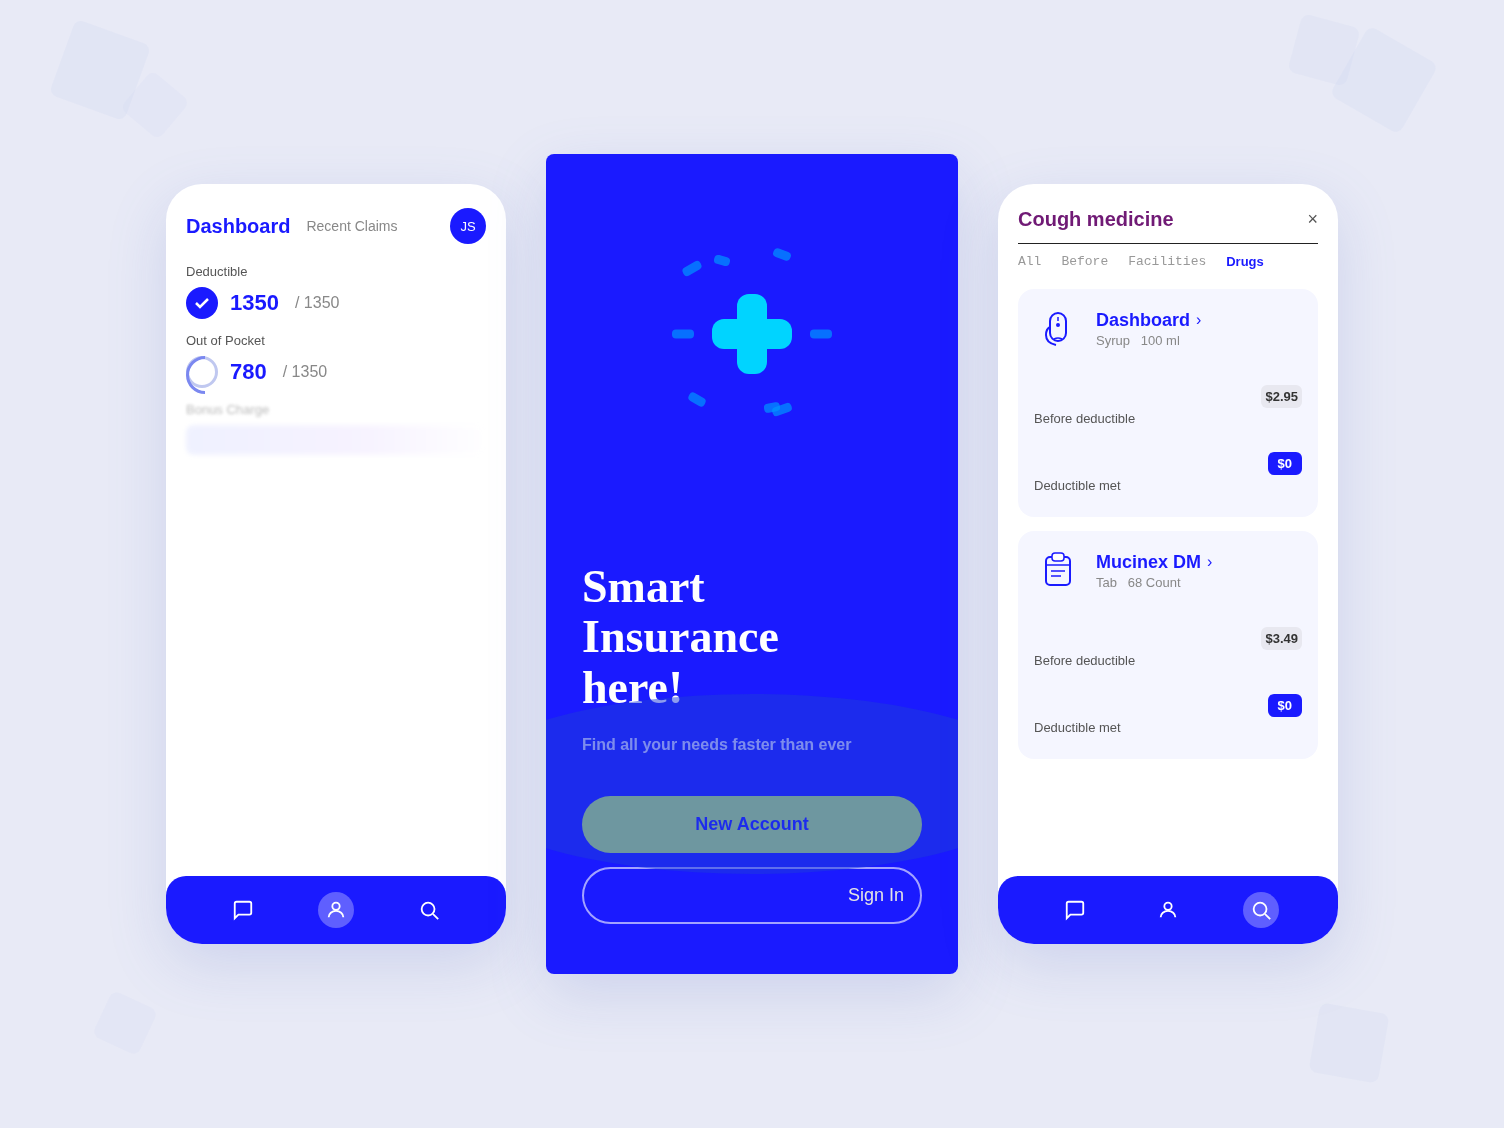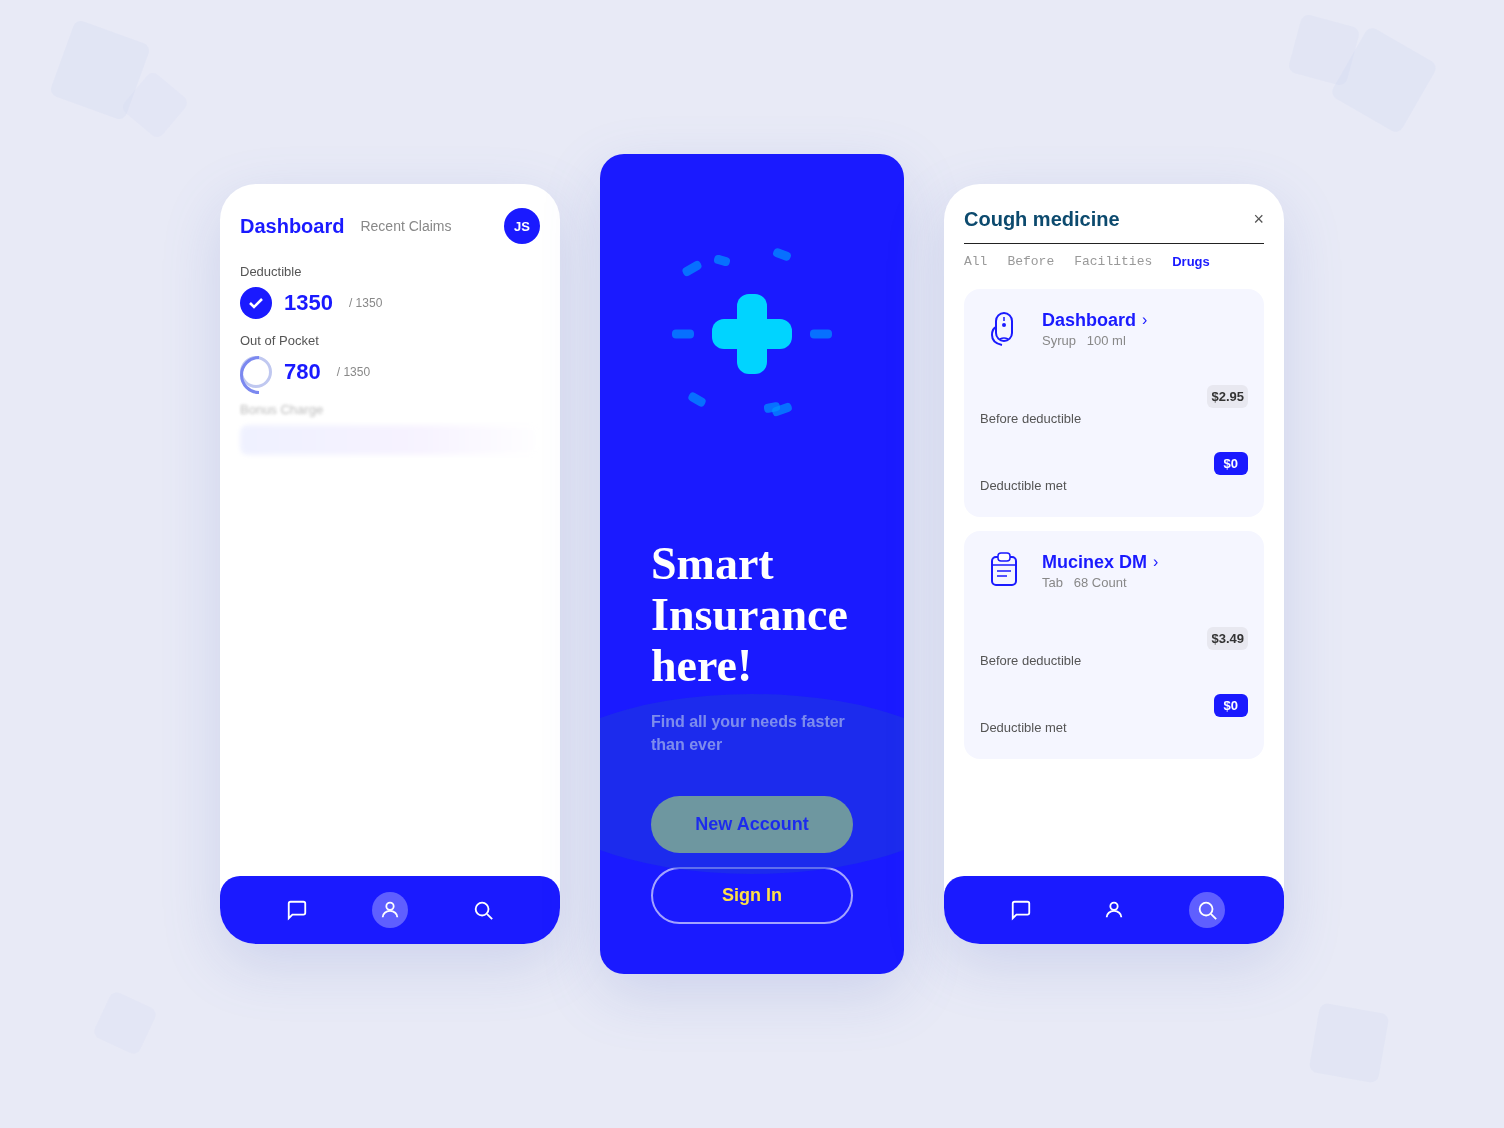--- a/index.html
+++ b/index.html
@@ -74,21 +74,21 @@
     .avatar-circle {
       width: 36px;
       height: 36px;
       background: #1a1aff;
       border-radius: 50%;
       display: flex;
       align-items: center;
       justify-content: center;
       color: #fff;
       font-size: 13px;
-      font-weight: 700;
+      font-weight: 400;
     }
 
     
     .chart-area {
       display: flex;
       justify-content: center;
       margin-bottom: 24px;
       position: relative;
     }
 
@@ -175,21 +175,21 @@
       clip-path: polygon(0 0, 50% 0, 50% 100%, 0 100%);
     }
 
     .metric-value {
       font-size: 22px;
       font-weight: 700;
       color: #1a1aff;
     }
 
     .metric-max {
-      font-size: 12px;
+      font-size: 16px;
       color: #888;
       margin-left: 4px;
     }
 
     .bonus-charge-label {
       font-size: 13px;
       color: #bbb;
       margin-top: 10px;
       margin-bottom: 8px;
     }
@@ -225,25 +225,25 @@
     .nav-icon svg {
       width: 22px;
       height: 22px;
       fill: none;
       stroke: #fff;
       stroke-width: 2;
     }
 
     
     .phone-insurance {
-      width: 304px;
+      width: 412px;
       height: 820px;
       background: #1a1aff;
-      padding: 15px;
-      border-radius: 24px;
+      padding: 0;
+      border-radius: 8px;
       position: relative;
       display: flex;
       flex-direction: column;
       justify-content: flex-end;
       padding-bottom: 50px;
     }
 
     .insurance-top {
       position: absolute;
       top: 0;
@@ -308,27 +308,27 @@
       cursor: pointer;
       text-align: center;
       margin-bottom: 14px;
     }
 
     .btn-sign-in {
       display: block;
       width: 100%;
       padding: 16px;
       background: transparent;
-      color: #fde047;
+      color: #e5e5e5;
       font-size: 18px;
-      font-weight: 700;
+      font-weight: 400;
       border: 2px solid rgba(255,255,255,0.6);
       border-radius: 50px;
       cursor: pointer;
-      text-align: center;
+      text-align: right;
     }
 
     
     .insurance-wave {
       position: absolute;
       bottom: 100px;
       left: -20px;
       right: -20px;
       height: 180px;
       border-radius: 50%;
@@ -348,21 +348,21 @@
       align-items: center;
       justify-content: space-between;
       margin-bottom: 10px;
       padding-bottom: 12px;
       border-bottom: 1.5px solid #222;
     }
 
     .medicine-title {
       font-size: 20px;
       font-weight: 600;
-      color: #0c4a6e;
+      color: #701a75;
       text-align: center;
     }
 
     .close-icon {
       font-size: 18px;
       color: #555;
       cursor: pointer;
     }
 
     

